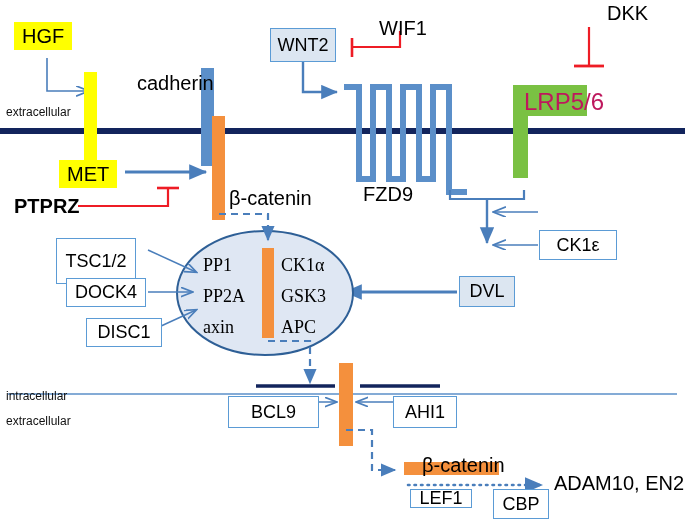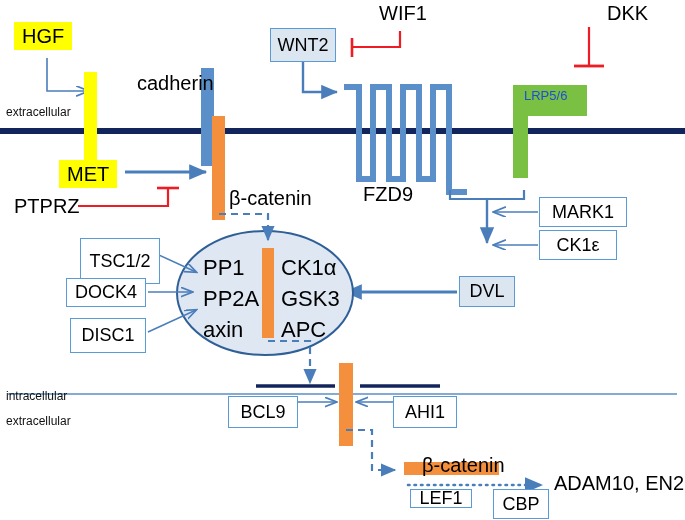--- a/index.html
+++ b/index.html
@@ -18,23 +18,23 @@
   .tiny{font-size:12px;color:#111;}
 
   
   .box{position:absolute;border:1.4px solid #5b9bd5;background:#ffffff;
        display:flex;align-items:center;justify-content:center;
        font-size:18px;color:#000;box-sizing:border-box;}
   
   .boxfill{background:#dce6f1;border:1.4px solid #5b9bd5;}
 
   
-  .lrp-label{position:absolute;color:#1d4ed8;font-size:13px;}
+  .lrp-label{position:absolute;color:#be185d;font-size:24px;}
   
-  .ctext{position:absolute;font-size:22px;color:#000;white-space:nowrap;}
+  .ctext{position:absolute;font-size:18px;color:#000;white-space:nowrap;font-family:Liberation Serif, serif;}
 </style>
 </head>
 <body>
 
 <div id="stage">
 
   <svg id="svgroot" viewBox="0 0 685 520">
     <defs>
       <marker id="ah-thin" markerWidth="9" markerHeight="9" refX="7.5" refY="3.2" orient="auto" markerUnits="strokeWidth">
         <path d="M0,0 L8,3.2 L0,6.4" fill="none" stroke="#4a7ebb" stroke-width="1.1"></path>
@@ -119,69 +119,66 @@
   <div class="lbl tiny" style="left:6px;top:106px;">extracellular</div>
   <div class="lbl tiny" style="left:6px;top:366px;margin-top:24px;">intracellular</div>
   <div class="lbl tiny" style="left:6px;top:415px;">extracellular</div>
 
   <div class="lbl hl" style="left:59px;top:160px;">MET</div>
 
   <div class="lbl hl" style="left:14px;top:22px;">HGF</div>
 
   <div class="lbl plain-sm" style="left:137px;top:73px;">cadherin</div>
 
-  <div class="lbl plain" style="left:14px;top:196px;">PTPRZ</div>
+  <div class="lbl plain" style="left:14px;top:196px;font-weight:bold;">PTPRZ</div>
 
   <div class="lbl plain-sm" style="left:229px;top:188px;">β-catenin</div>
 
-  <div class="lbl plain" style="left:379px;top:3px;">WIF1</div>
+  <div class="lbl plain" style="left:379px;top:18px;">WIF1</div>
 
   <div class="lbl plain" style="left:563px;top:3px;margin-left:44px;">DKK</div>
 
   <div class="box boxfill" style="left:270px;top:28px;width:66px;height:34px;">
     <span>WNT2</span>
   </div>
 
   <div class="lbl plain" style="left:363px;top:184px;">FZD9</div>
 
   <div class="lrp-label" style="left:524px;top:88px;">LRP5/6</div>
 
-  <div class="box" style="left:539px;top:197px;width:88px;height:30px;">
-    <span>MARK1</span>
-  </div>
 
   <div class="box" style="left:539px;top:230px;width:78px;height:30px;">
     <span>CK1ε</span>
   </div>
 
   <div class="box boxfill" style="left:459px;top:276px;width:56px;height:31px;">
     <span>DVL</span>
   </div>
 
-  <div class="box" style="left:80px;top:238px;width:80px;height:46px;">
+  <div class="box" style="left:56px;top:238px;width:80px;height:46px;">
     <span>TSC1/2</span>
   </div>
 
   <div class="box" style="left:66px;top:278px;width:80px;height:29px;">
     <span>DOCK4</span>
   </div>
 
-  <div class="box" style="left:70px;top:318px;width:76px;height:35px;">
+  <div class="box" style="left:86px;top:318px;width:76px;height:29px;">
     <span>DISC1</span>
   </div>
 
   <div class="ctext" style="left:203px;top:255px;">PP1</div>
   <div class="ctext" style="left:203px;top:286px;">PP2A</div>
   <div class="ctext" style="left:203px;top:317px;">axin</div>
 
   <div class="ctext" style="left:281px;top:255px;">CK1α</div>
   <div class="ctext" style="left:281px;top:286px;">GSK3</div>
   <div class="ctext" style="left:281px;top:317px;">APC</div>
 
-  <div class="box" style="left:228px;top:396px;width:70px;height:32px;">
+  <div class="box" style="left:228px;top:396px;width:91px;height:32px;">
     <span>BCL9</span>
   </div>
 
   <div class="box" style="left:393px;top:396px;width:64px;height:32px;">
     <span>AHI1</span>
   </div>
 
   <div class="lbl plain-sm" style="left:422px;top:455px;">β-catenin</div>
 
   <div class="box" style="left:410px;top:489px;width:62px;height:19px;">

